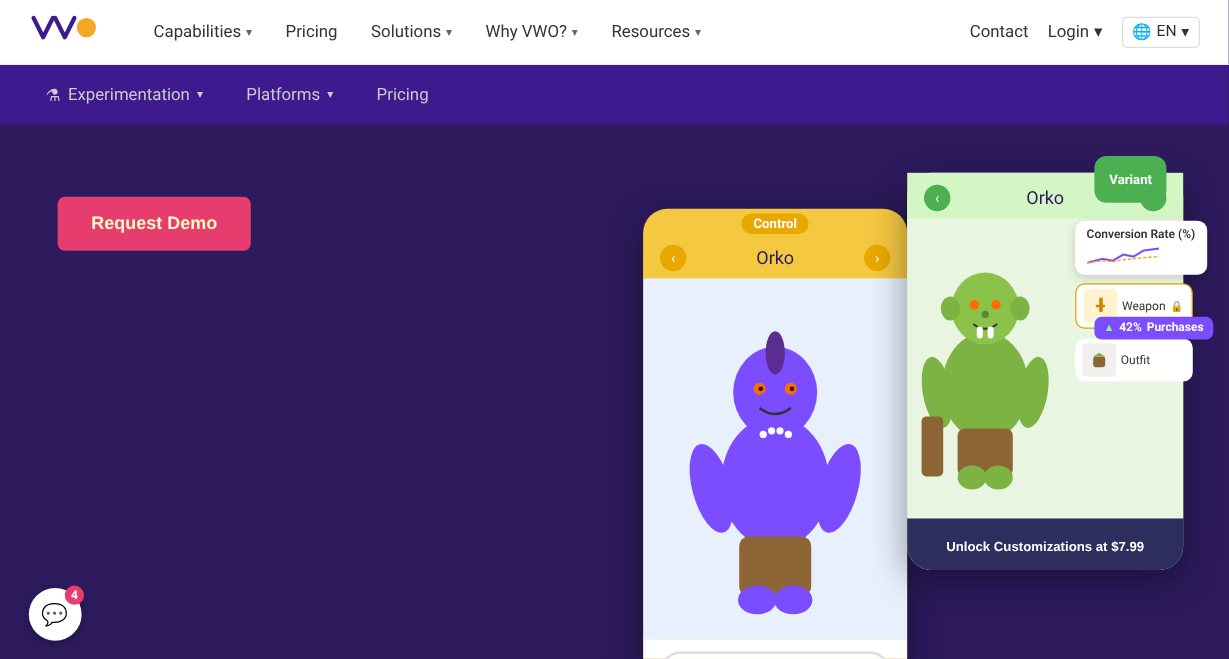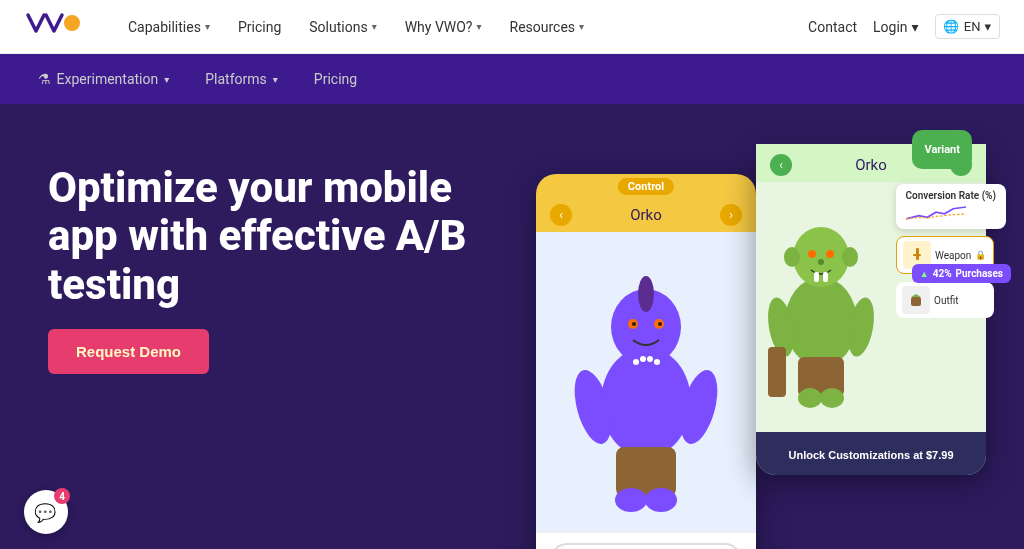--- a/index.html
+++ b/index.html
@@ -425,21 +425,20 @@
     <span>Platforms</span>
     <span style="font-size:10px;">▾</span>
   </div>
   <div class="sub-nav-item">
     <span>Pricing</span>
   </div>
 </nav>
 
 <section class="hero">
   <div class="hero-text">
-    <h1 class="hero-title">Optimize your mobile app with effective A/B testing</h1>
     <button class="request-demo-btn">Request Demo</button>
   </div>
 
   <div class="hero-visual">
     <div class="phone-container">
 
       <div class="phone-control">
         <div style="position:relative; margin-top:20px;">
           <div class="control-label">Control</div>
         </div>

